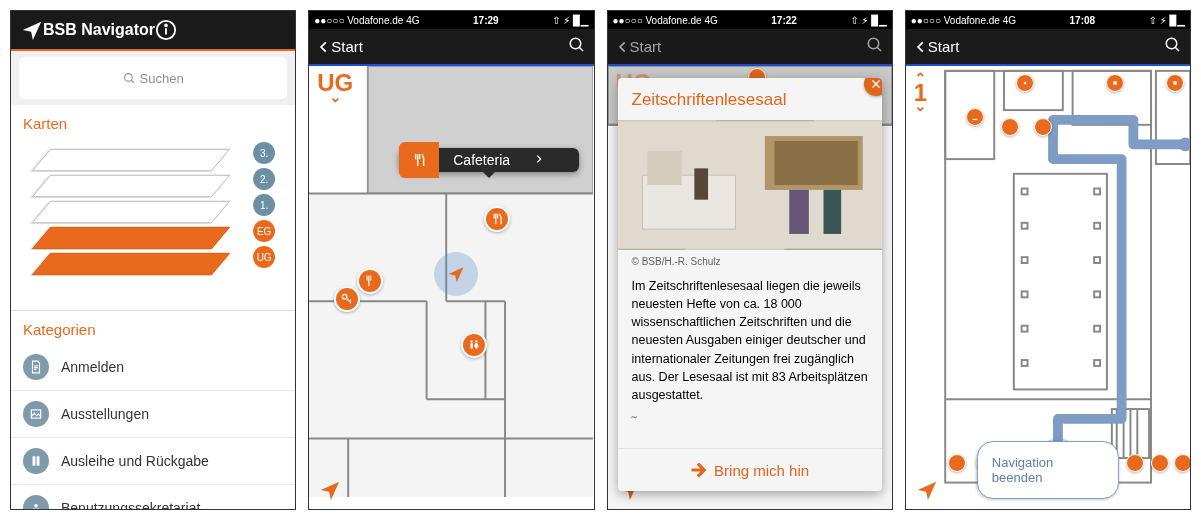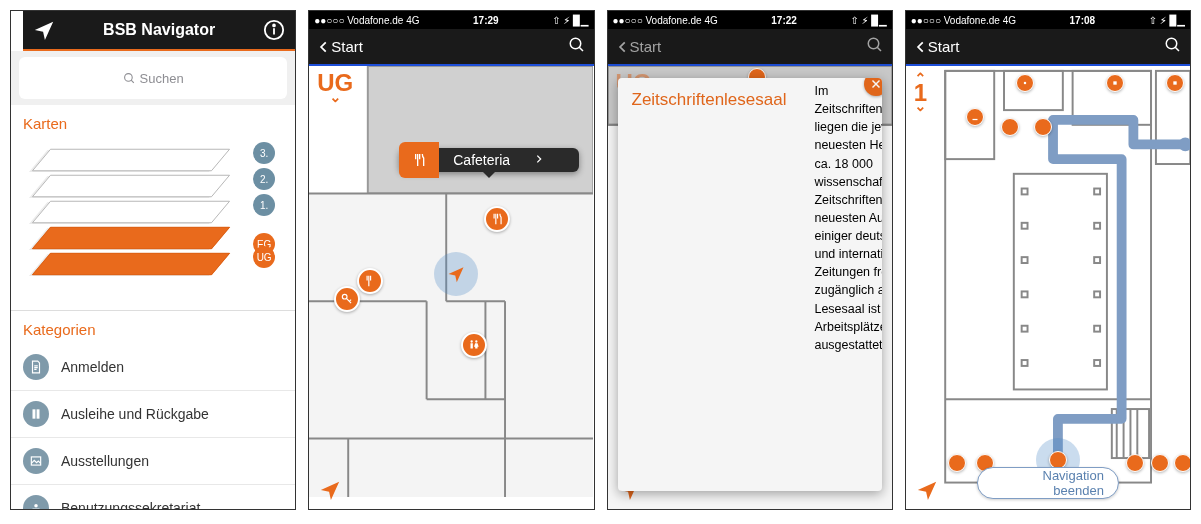--- a/index.html
+++ b/index.html
@@ -37,24 +37,23 @@
   }
   .status-bar .left, .status-bar .right { display: flex; align-items: center; gap: 3px; white-space: nowrap; }
   .status-bar .center { font-weight: 600; }
   
   .nav-bar {
     height: 40px;
     background: #1a1a1a;
     color: #fff;
     display: flex;
     align-items: center;
-    justify-content: space-between;
+    justify-content: flex-start;
     padding: 0 10px;
     border-bottom: 2px solid #e96a1c;
-    margin-left: 12px;
   }
   .nav-bar .title { font-size: 16px; font-weight: 600; }
   .nav-bar .icon-btn { width: 22px; height: 22px; display:flex; align-items:center; justify-content:center; }
   
   .nav-bar2 {
     height: 37px;
     background: #1a1a1a;
     color: #fff;
     display: flex;
     align-items: center;
@@ -172,21 +171,21 @@
   
   .walls line, .walls rect { stroke:#888; stroke-width:2; fill:none; }
   .walls .fill { fill:#f4f4f4; stroke:none; }
   .walls .grey { fill:#d0d0d0; stroke:#999; }
 
   
   .card {
     position:absolute; left:10px; right:10px; top:12px; bottom:18px;
     background:#fff; border-radius:4px;
     box-shadow: 0 3px 12px rgba(0,0,0,0.35);
-    display:flex; 
+    display:flex; flex-direction:column;
     overflow:hidden;
   }
   .card .close {
     position:absolute; top:-6px; right:-6px;
     width:24px; height:24px; border-radius:50%;
     background:#e96a1c; color:#fff;
     display:flex; align-items:center; justify-content:center;
     font-size:15px;
     box-shadow:0 1px 3px rgba(0,0,0,0.3);
     z-index:2;
@@ -210,24 +209,23 @@
     font-size:15px;
     display:flex; align-items:center; justify-content:center; gap:6px;
   }
   .behind { filter: brightness(0.96); }
   
   .route { stroke:#7f9dc4; stroke-width:10; fill:none; stroke-linecap:round; stroke-linejoin:round; }
   .nav-end-btn {
     position:absolute; bottom:10px; left:50%; transform:translateX(-50%);
     background:#fff; border:1px solid #7f9dc4; color:#5a81af;
     border-radius:16px;
-    padding: 0 14px;
+    padding: 13px 14px;
     font-size:13px;
     box-shadow:0 1px 3px rgba(0,0,0,0.2);
-    text-align:right;
   }
   .dim { color:#aaa; }
 </style>
 </head>
 <body>
 
 <div class="phones">
 
   <div class="phone">
     <div class="nav-bar">
@@ -259,51 +257,51 @@
       <div class="floor-stack-wrap">
         <div class="floor-stack">
           <div class="floor" style="top:0px;"></div>
           <div class="floor" style="top:26px;"></div>
           <div class="floor" style="top:52px;"></div>
           <div class="floor active" style="top:78px;"></div>
           <div class="floor active" style="top:104px;"></div>
           <span class="floor-label" style="top:4px;">3.</span>
           <span class="floor-label" style="top:30px;">2.</span>
           <span class="floor-label" style="top:56px;">1.</span>
-          <span class="floor-label orange" style="top:95px;">EG</span>
+          <span class="floor-label orange" style="top:82px;">EG</span>
           <span class="floor-label orange" style="top:108px;">UG</span>
         </div>
       </div>
       <div class="cat-sep"></div>
       <div class="section-title">Kategorien</div>
       <div class="cat-item">
         <span class="cat-icon">
             <svg viewBox="0 0 24 24">
               <path d="M6 2h9l3 3v17H6z M9 10h6 M9 13h6 M9 16h4" stroke="#fff" fill="none" stroke-width="2"></path>
             </svg>
           </span>
         <span>Anmelden</span>
       </div>
       <div class="cat-item">
         <span class="cat-icon">
             <svg viewBox="0 0 24 24">
-              <rect x="6" y="4" width="5" height="16"></rect>
-              <rect x="13" y="4" width="5" height="16"></rect>
+              <rect x="4" y="5" width="16" height="14" fill="none" stroke="#fff" stroke-width="2"></rect>
+              <path d="M4 16l5-5 4 4 3-3 4 4" fill="none" stroke="#fff" stroke-width="2"></path>
             </svg>
           </span>
-        <span>Ausleihe und Rückgabe</span>
+        <span>Ausstellungen</span>
       </div>
       <div class="cat-item">
         <span class="cat-icon">
             <svg viewBox="0 0 24 24">
-              <rect x="4" y="5" width="16" height="14" fill="none" stroke="#fff" stroke-width="2"></rect>
-              <path d="M4 16l5-5 4 4 3-3 4 4" fill="none" stroke="#fff" stroke-width="2"></path>
+              <rect x="6" y="4" width="5" height="16"></rect>
+              <rect x="13" y="4" width="5" height="16"></rect>
             </svg>
           </span>
-        <span>Ausstellungen</span>
+        <span>Ausleihe und Rückgabe</span>
       </div>
       <div class="cat-item">
         <span class="cat-icon">
             <svg viewBox="0 0 24 24">
               <circle cx="12" cy="8" r="3"></circle>
               <rect x="6" y="13" width="12" height="7"></rect>
             </svg>
           </span>
         <span>Benutzungssekretariat</span>
       </div>
@@ -452,20 +450,21 @@
             <rect x="0" y="0" width="270" height="130" fill="#e8e3d6"></rect>
             <rect x="150" y="15" width="100" height="55" fill="#b99b6c"></rect>
             <rect x="160" y="20" width="85" height="45" fill="#8f7448"></rect>
             <rect x="25" y="55" width="95" height="55" fill="#f4f1ea" stroke="#cfc8b8"></rect>
             <rect x="30" y="30" width="35" height="35" fill="#ddd6c5"></rect>
             <rect x="175" y="70" width="20" height="45" fill="#6b5a7a"></rect>
             <rect x="210" y="70" width="18" height="45" fill="#3a5a5a"></rect>
             <rect x="78" y="48" width="14" height="32" fill="#5a4a3a"></rect>
           </svg>
         </div>
+        <div class="card-credit">© BSB/H.-R. Schulz</div>
         <div class="card-body">Im Zeitschriftenlesesaal liegen die jeweils neuesten Hefte von ca. 18 000 wissenschaftlichen Zeitschriften und die neuesten Ausgaben einiger deutscher und internationaler Zeitungen frei zugänglich aus. Der Lesesaal ist mit 83 Arbeitsplätzen ausgestattet.</div>
         <div class="card-tilde">˜</div>
         <div class="card-action">
           <svg width="18" height="18" viewBox="0 0 24 24" fill="#e96a1c">
               <path d="M12 2l10 10-10 10-3-3 5-5H2v-4h12l-5-5z"></path>
             </svg>
           <span>Bring mich hin</span>
         </div>
       </div>
     </div>

